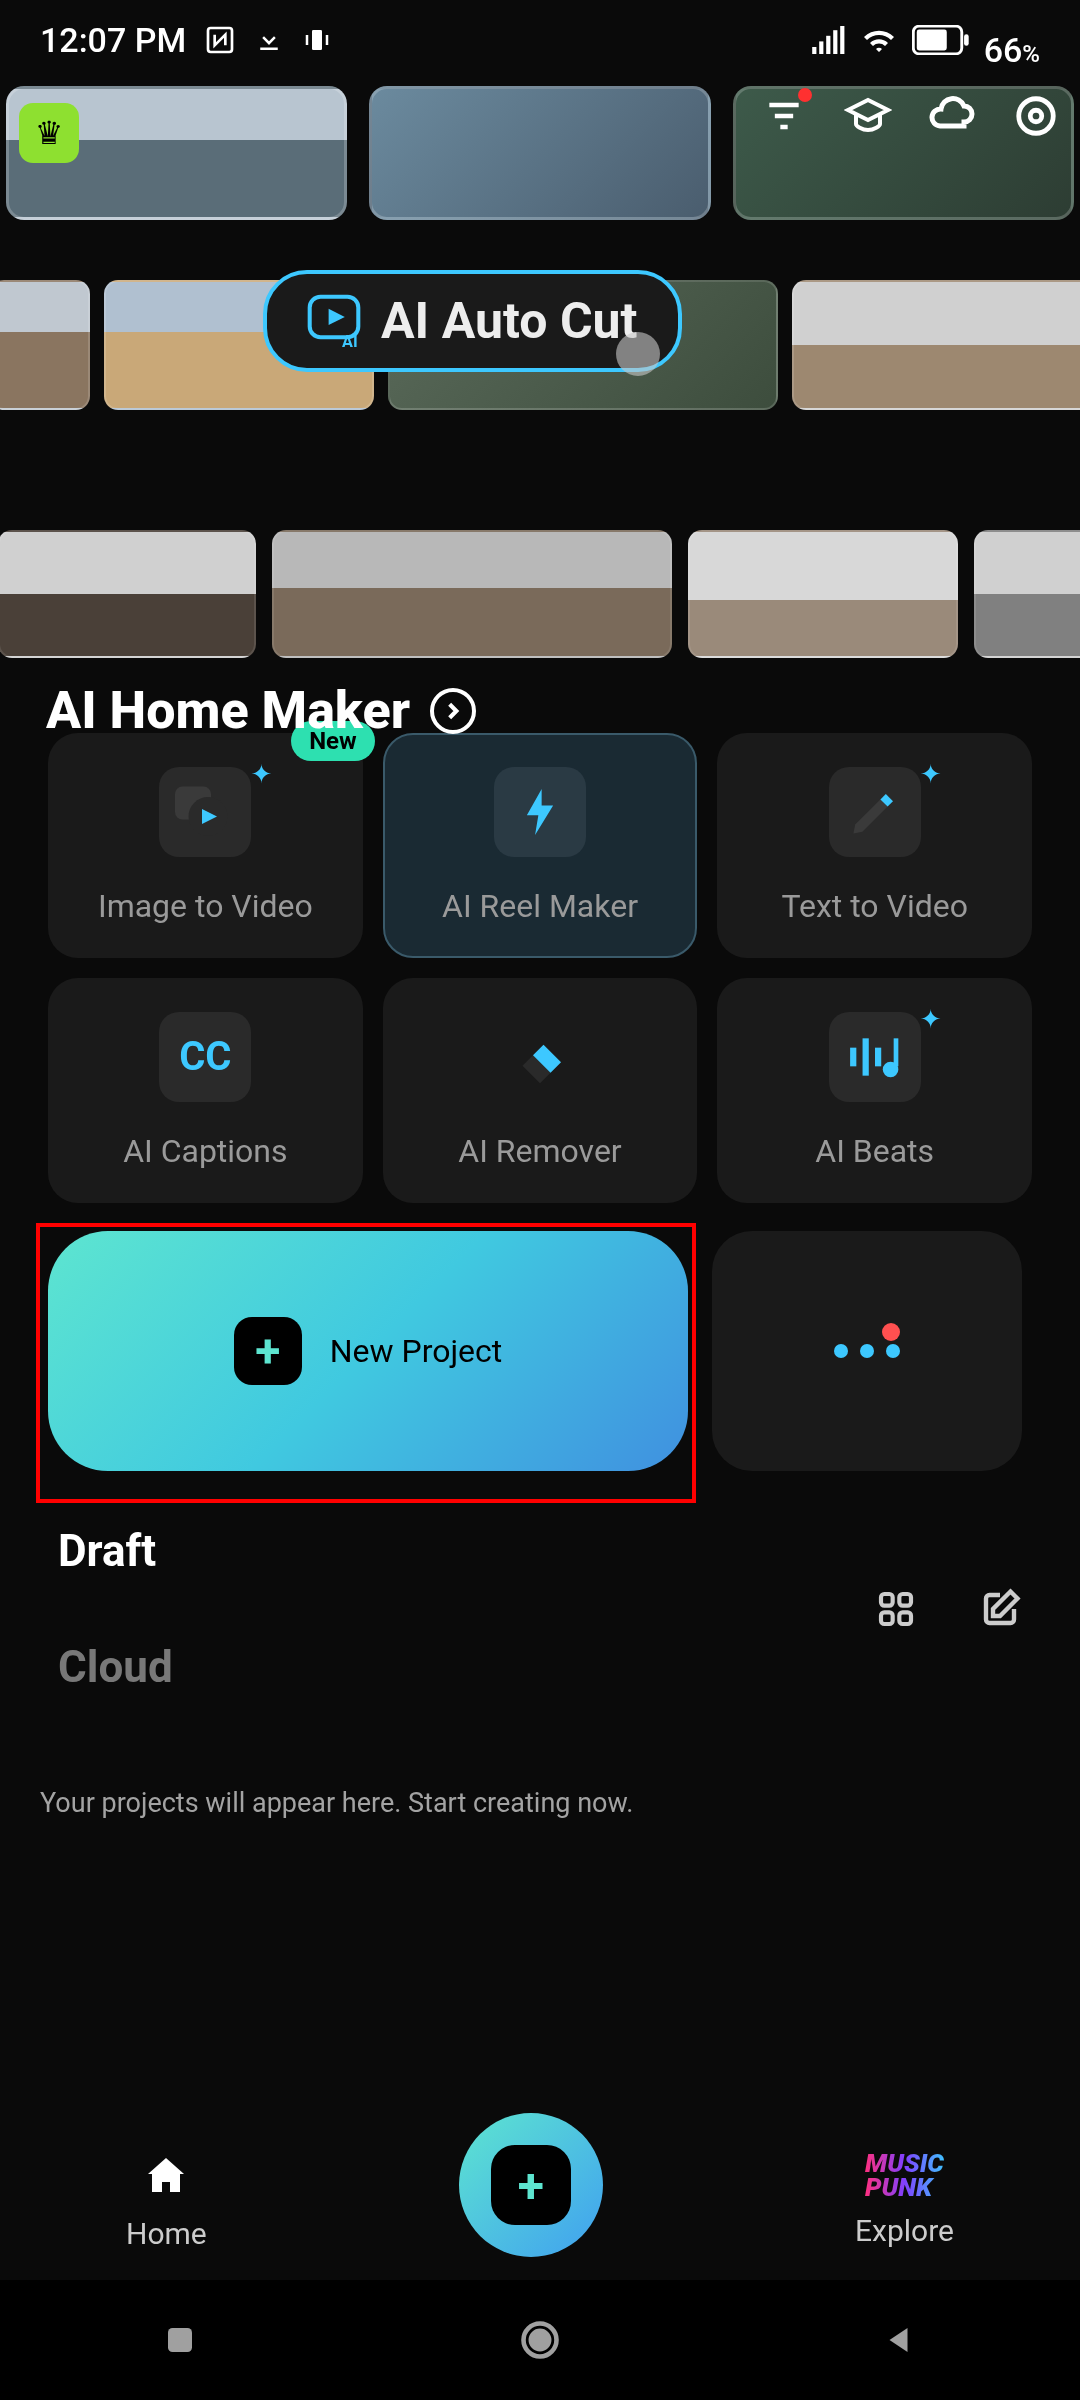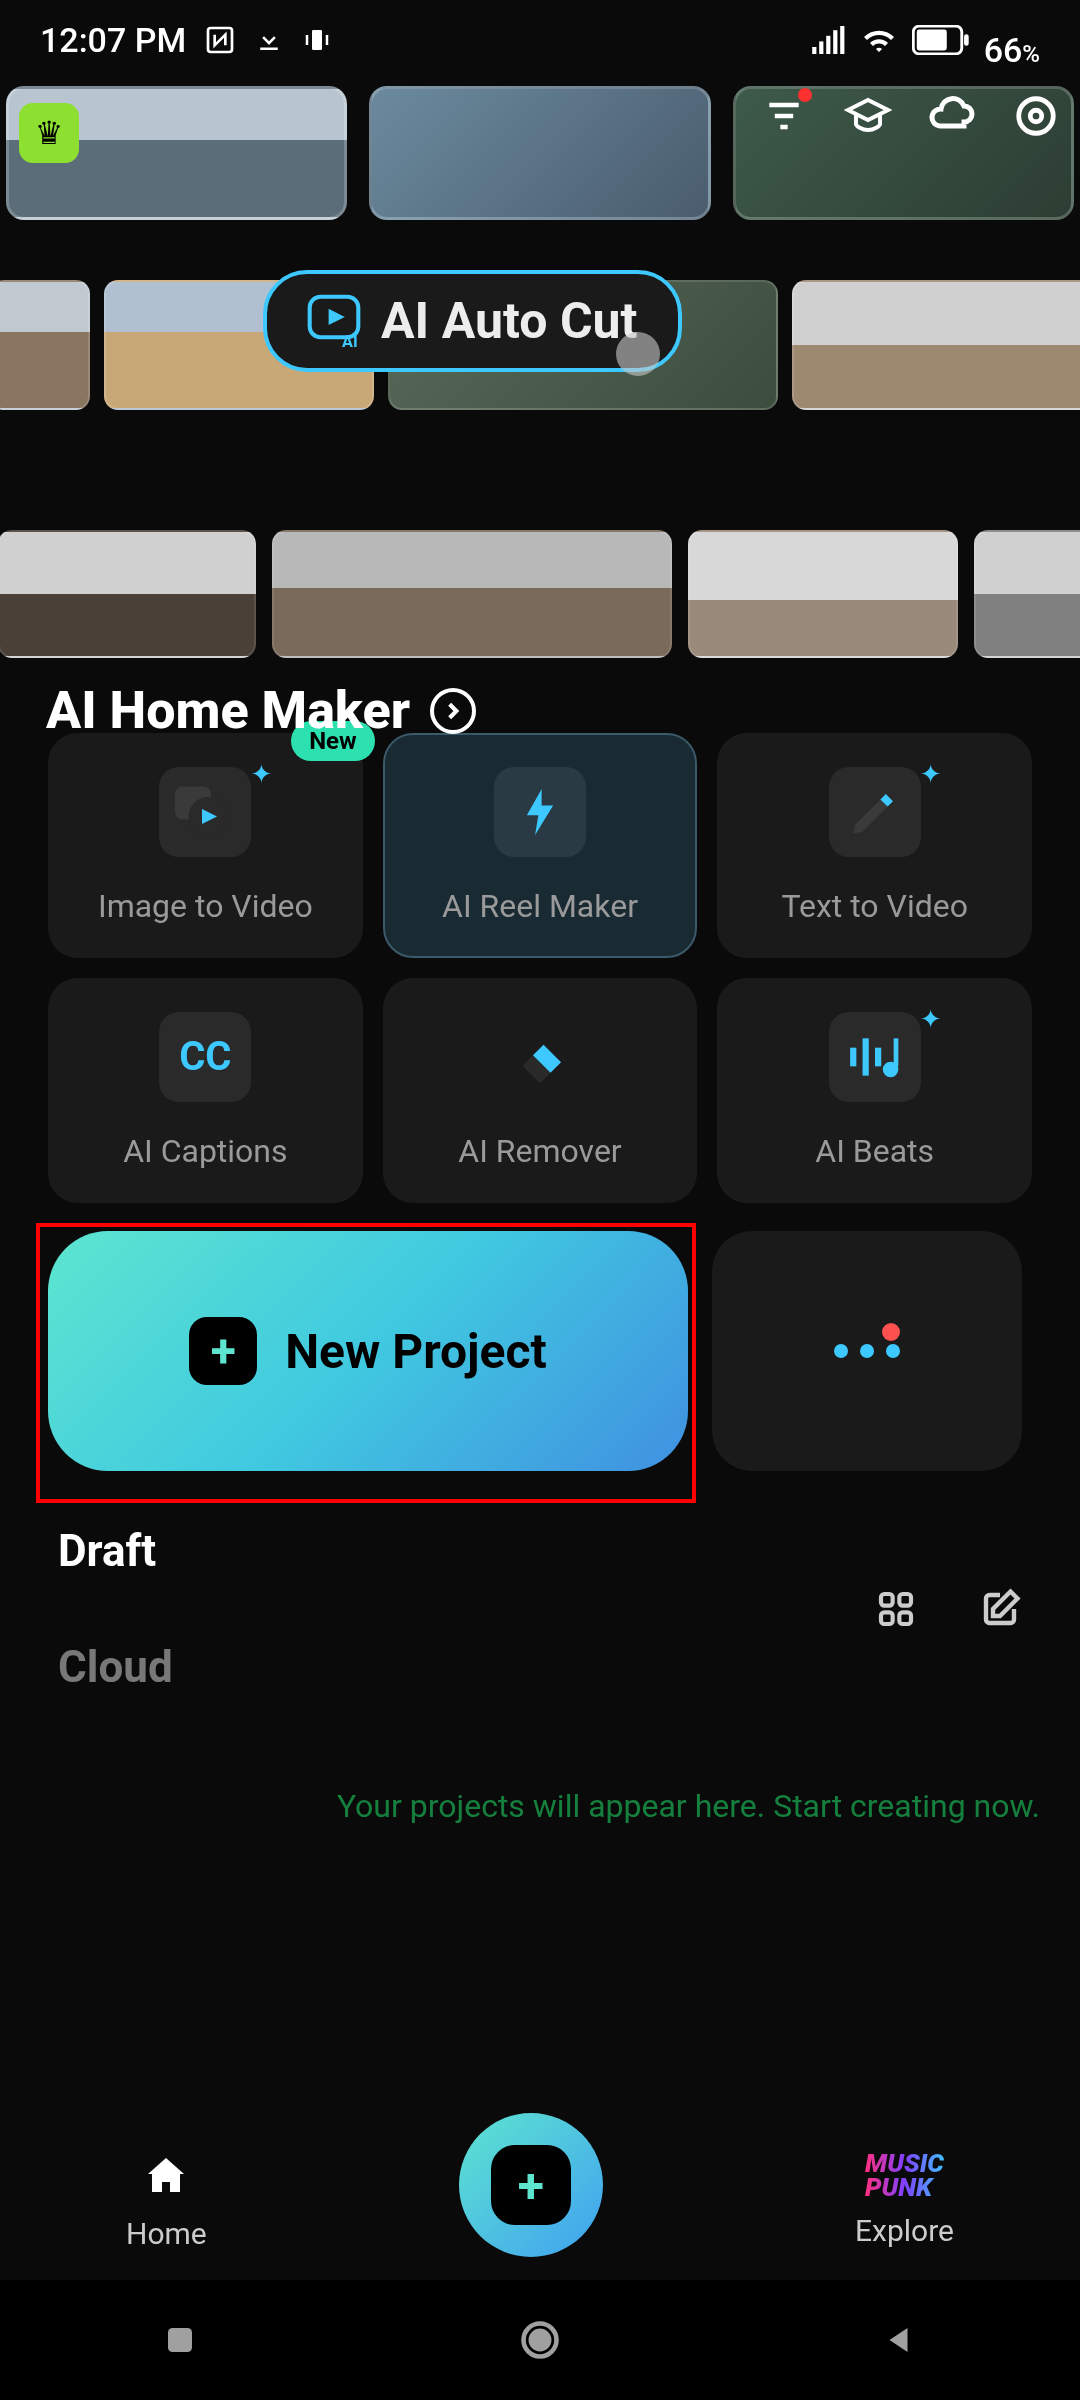--- a/index.html
+++ b/index.html
@@ -48,34 +48,34 @@
   .feature-icon { width: 110px; height: 90px; display: flex; align-items: center; justify-content: center; position: relative; }
   .feature-icon-inner { width: 92px; height: 90px; background: #2a2a2a; border-radius: 20px; display: flex; align-items: center; justify-content: center; font-size: 38px; color: #3dc8ff; font-weight: 700; }
   .feature-label { font-size: 32px; color: #9a9a9a; }
   .new-badge { position: absolute; top: -12px; right: -12px; background: #2de0b0; color: #000; font-size: 24px; font-weight: 700; padding: 6px 18px; border-radius: 20px; }
   .sparkle { position: absolute; top: -8px; right: -12px; color: #3dc8ff; font-size: 26px; }
   
   .new-project-row { display: flex; gap: 24px; padding: 28px 48px 0; position: relative; }
   .highlight-box { position: absolute; left: 36px; top: 20px; width: 660px; height: 280px; border: 4px solid #ff0000; z-index: 2; pointer-events: none; }
   .new-project-btn { flex: 1; max-width: 640px; height: 240px; background: linear-gradient(135deg, #5de5d0, #40c9e0, #4090e0); border-radius: 60px; display: flex; align-items: center; justify-content: center; gap: 28px; }
   .plus-square { width: 68px; height: 68px; background: #000; border-radius: 18px; display: flex; align-items: center; justify-content: center; color: #5de5d0; font-size: 46px; font-weight: 700; }
-  .new-project-btn .label { font-size: 48px; font-weight: 700; color: #000; }
+  .new-project-btn .label { font-size: 32px; font-weight: 400; color: #000; }
   .more-btn { width: 310px; height: 240px; background: #1a1a1a; border-radius: 40px; display: flex; align-items: center; justify-content: center; position: relative; }
   .dots { display: flex; gap: 12px; }
   .dot { width: 14px; height: 14px; border-radius: 50%; background: #3dc8ff; }
   .more-red-dot { position: absolute; top: 92px; right: 122px; width: 18px; height: 18px; background: #ff5050; border-radius: 50%; }
   
   .tabs-row { display: flex; align-items: center; justify-content: space-between; padding: 54px 58px 0; }
   .tabs { display: flex; gap: 64px; flex-direction: column; }
   .tab { font-size: 44px; font-weight: 700; color: #787878; }
   .tab.active { color: #fff; }
   .tab-actions { display: flex; gap: 60px; }
   .tab-action-icon { width: 44px; height: 44px; display: flex; align-items: center; justify-content: center; }
   
-  .empty-msg { text-align: right; font-size: 32px; color: #15803d; padding: 94px 40px 0; }
+  .empty-msg { text-align: left; font-size: 27px; color: #a3a3a3; padding: 94px 40px 0; }
   
   .bottom-nav { position: absolute; bottom: 120px; left: 0; right: 0; height: 160px; display: flex; align-items: center; justify-content: space-around; }
   .nav-item { display: flex; flex-direction: column; align-items: center; gap: 14px; }
   .nav-icon { width: 52px; height: 52px; display: flex; align-items: center; justify-content: center; }
   .nav-label { font-size: 30px; color: #ccc; }
   .nav-center { width: 144px; height: 144px; background: linear-gradient(135deg, #5de5d0, #40a0f0); border-radius: 50%; display: flex; align-items: center; justify-content: center; margin-bottom: 30px; }
   .nav-center-inner { width: 80px; height: 80px; background: #000; border-radius: 24px; display: flex; align-items: center; justify-content: center; color: #5de5d0; font-size: 48px; font-weight: 700; }
   .music-punk { font-size: 26px; font-weight: 900; font-style: italic; background: linear-gradient(90deg, #ff3080, #8040ff, #40c0ff); -webkit-background-clip: text; background-clip: text; color: transparent; line-height: 0.9; }
   
   .android-nav { position: absolute; bottom: 0; left: 0; right: 0; height: 120px; display: flex; align-items: center; justify-content: space-around; background: #000; }

